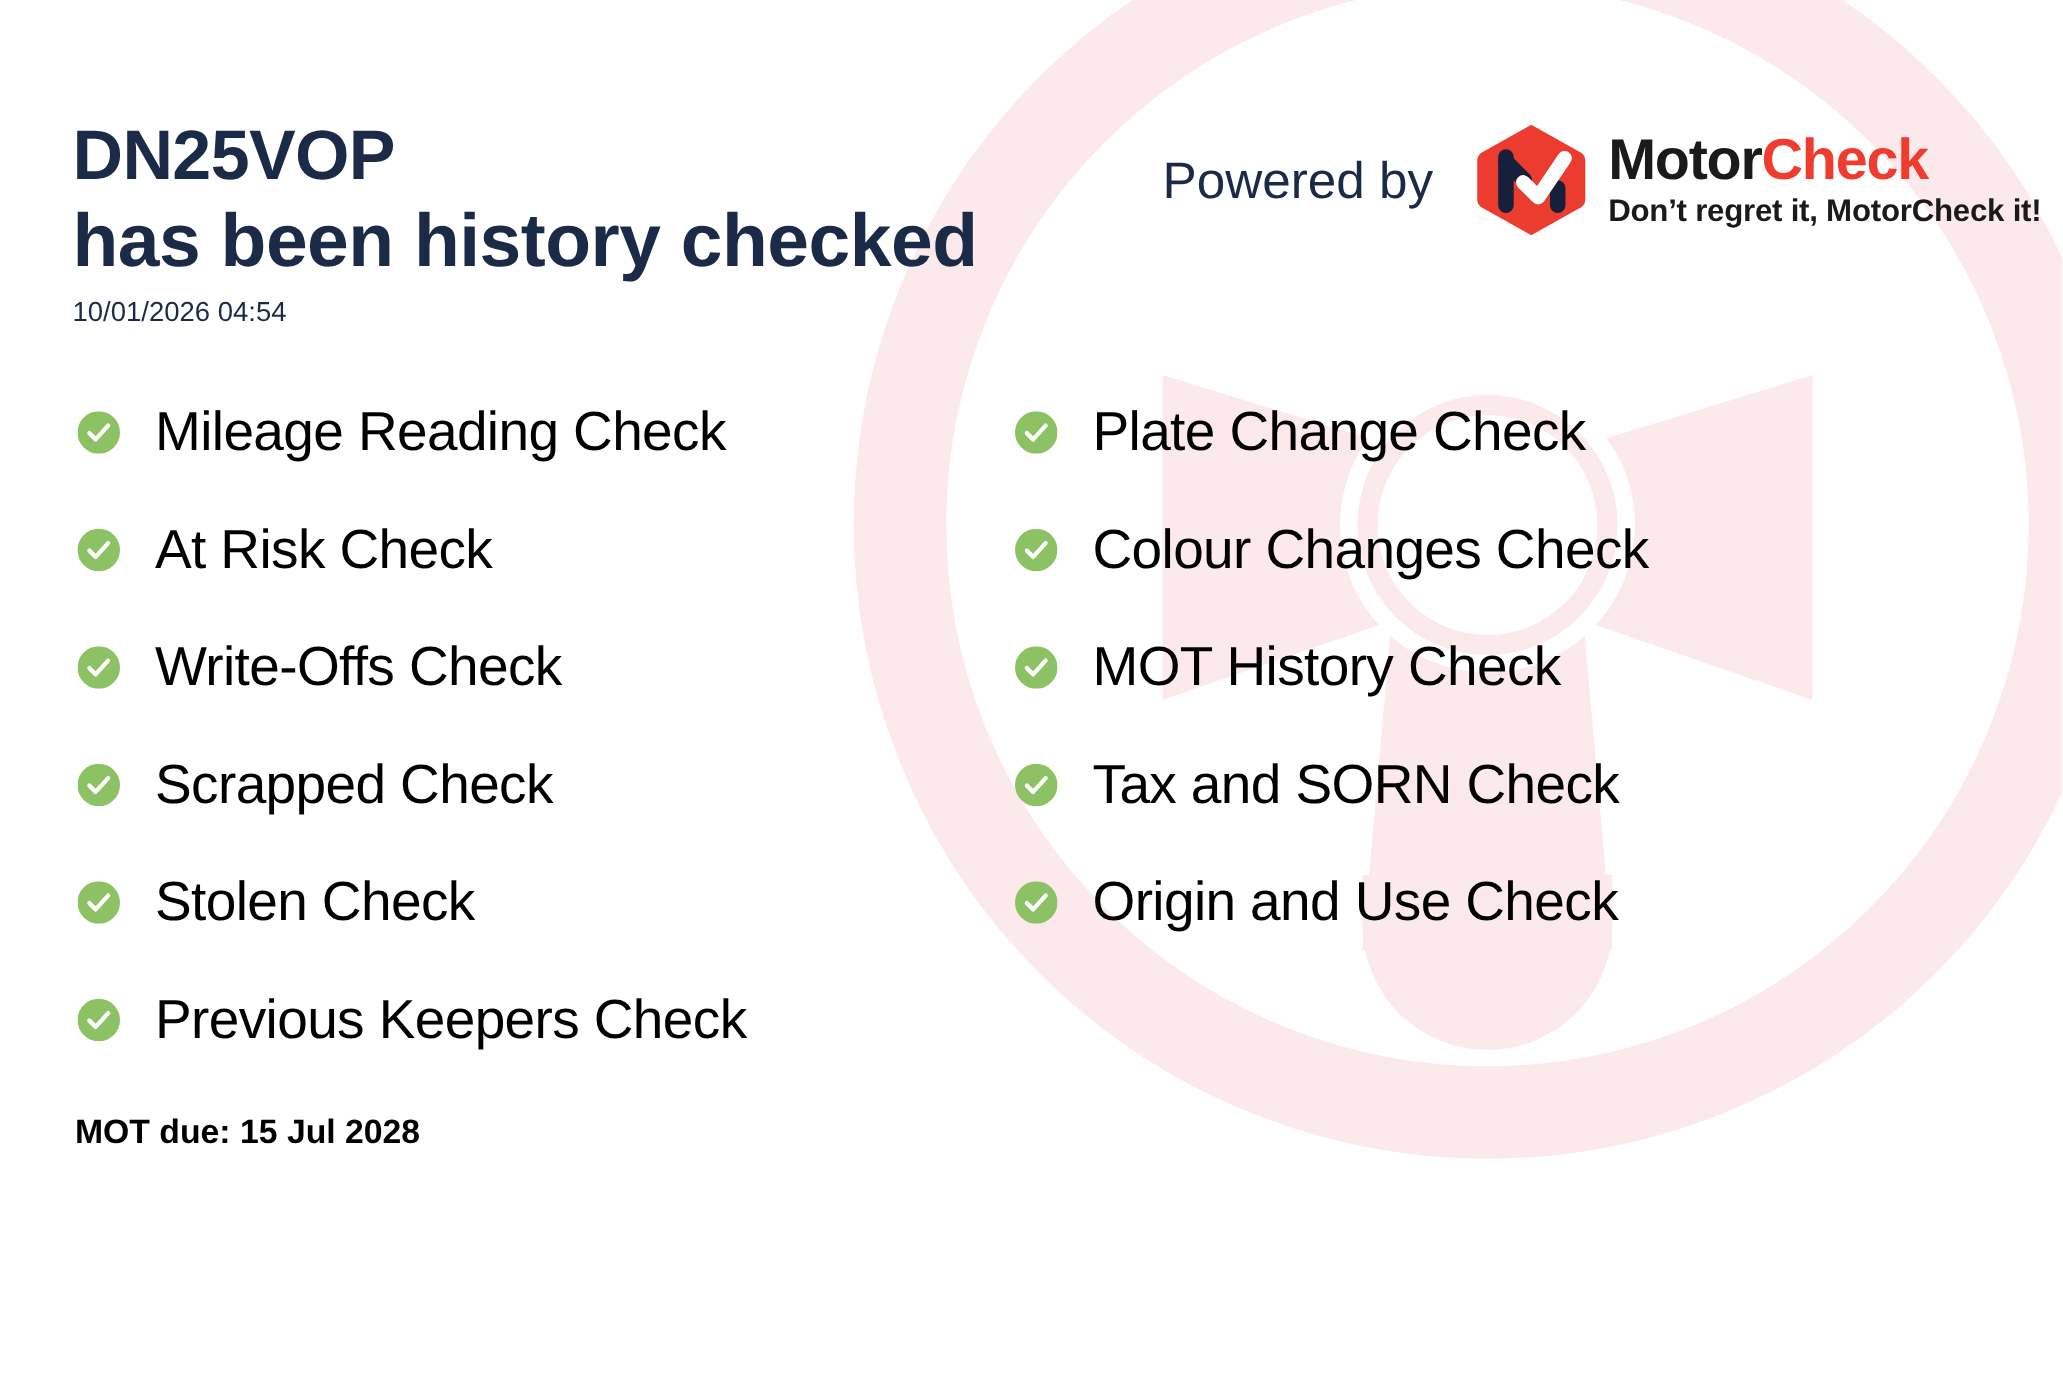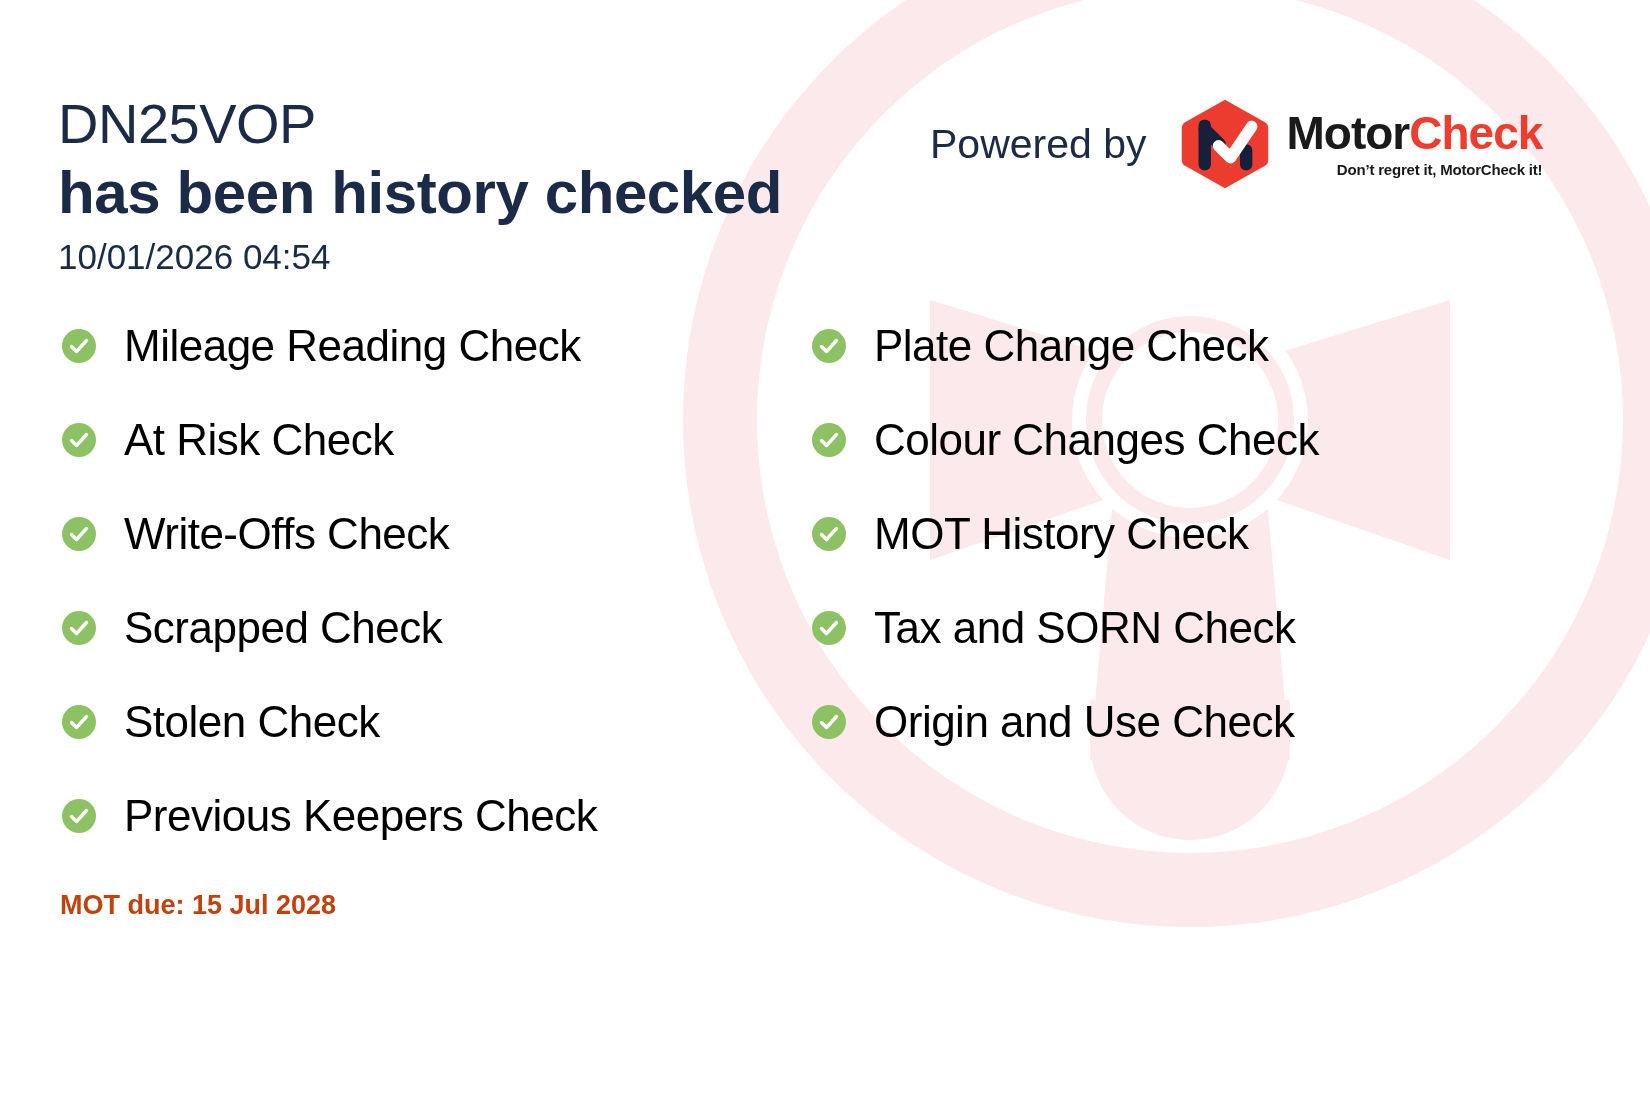--- a/index.html
+++ b/index.html
@@ -30,38 +30,38 @@
 
   
   #header-block {
     position: absolute;
     left: 58px;
     top: 95px;
     width: 760px;
   }
   .reg-title {
     font-size: 56px;
-    font-weight: normal;
+    font-weight: bold;
     color: #1b2b47;
     letter-spacing: -0.5px;
     line-height: 1.02;
     margin: 0;
     white-space: nowrap;
   }
   .reg-subtitle {
     font-size: 60px;
     font-weight: bold;
     color: #1b2b47;
     letter-spacing: -0.4px;
     line-height: 1.15;
     margin: 6px 0 0 0;
     white-space: nowrap;
   }
   .reg-timestamp {
-    font-size: 35px;
+    font-size: 22px;
     font-weight: normal;
     color: #1b2b47;
     margin: 10px 0 10px 0;
     letter-spacing: 0px;
   }
 
   
   #brand-block {
     position: absolute;
     left: 930px;
@@ -92,27 +92,26 @@
   #wordmark-line {
     font-size: 46px;
     font-weight: bold;
     line-height: 1.0;
     letter-spacing: -1px;
     white-space: nowrap;
   }
   .wm-motor { color: #1a1a1a; }
   .wm-check { color: #f03c2e; }
   #brand-tagline {
-    font-size: 15px;
+    font-size: 25px;
     font-weight: bold;
     color: #1a1a1a;
     margin-top: 5px;
     letter-spacing: -0.2px;
     white-space: nowrap;
-    text-align: right;
   }
 
   
   .check-column {
     position: absolute;
     top: 318px;
   }
   #column-left { left: 62px; width: 720px; }
   #column-right { left: 812px; width: 700px; }
 
@@ -138,21 +137,21 @@
     line-height: 1;
   }
 
   
   #mot-due {
     position: absolute;
     left: 60px;
     top: 890px;
     font-size: 27px;
     font-weight: bold;
-    color: #c2410c;
+    color: #000000;
     letter-spacing: 0px;
     white-space: nowrap;
   }
 </style>
 </head>
 <body>
 
 <div id="card">
 
   <svg id="wheel-bg" viewBox="0 0 1650 1100" aria-hidden="true">

